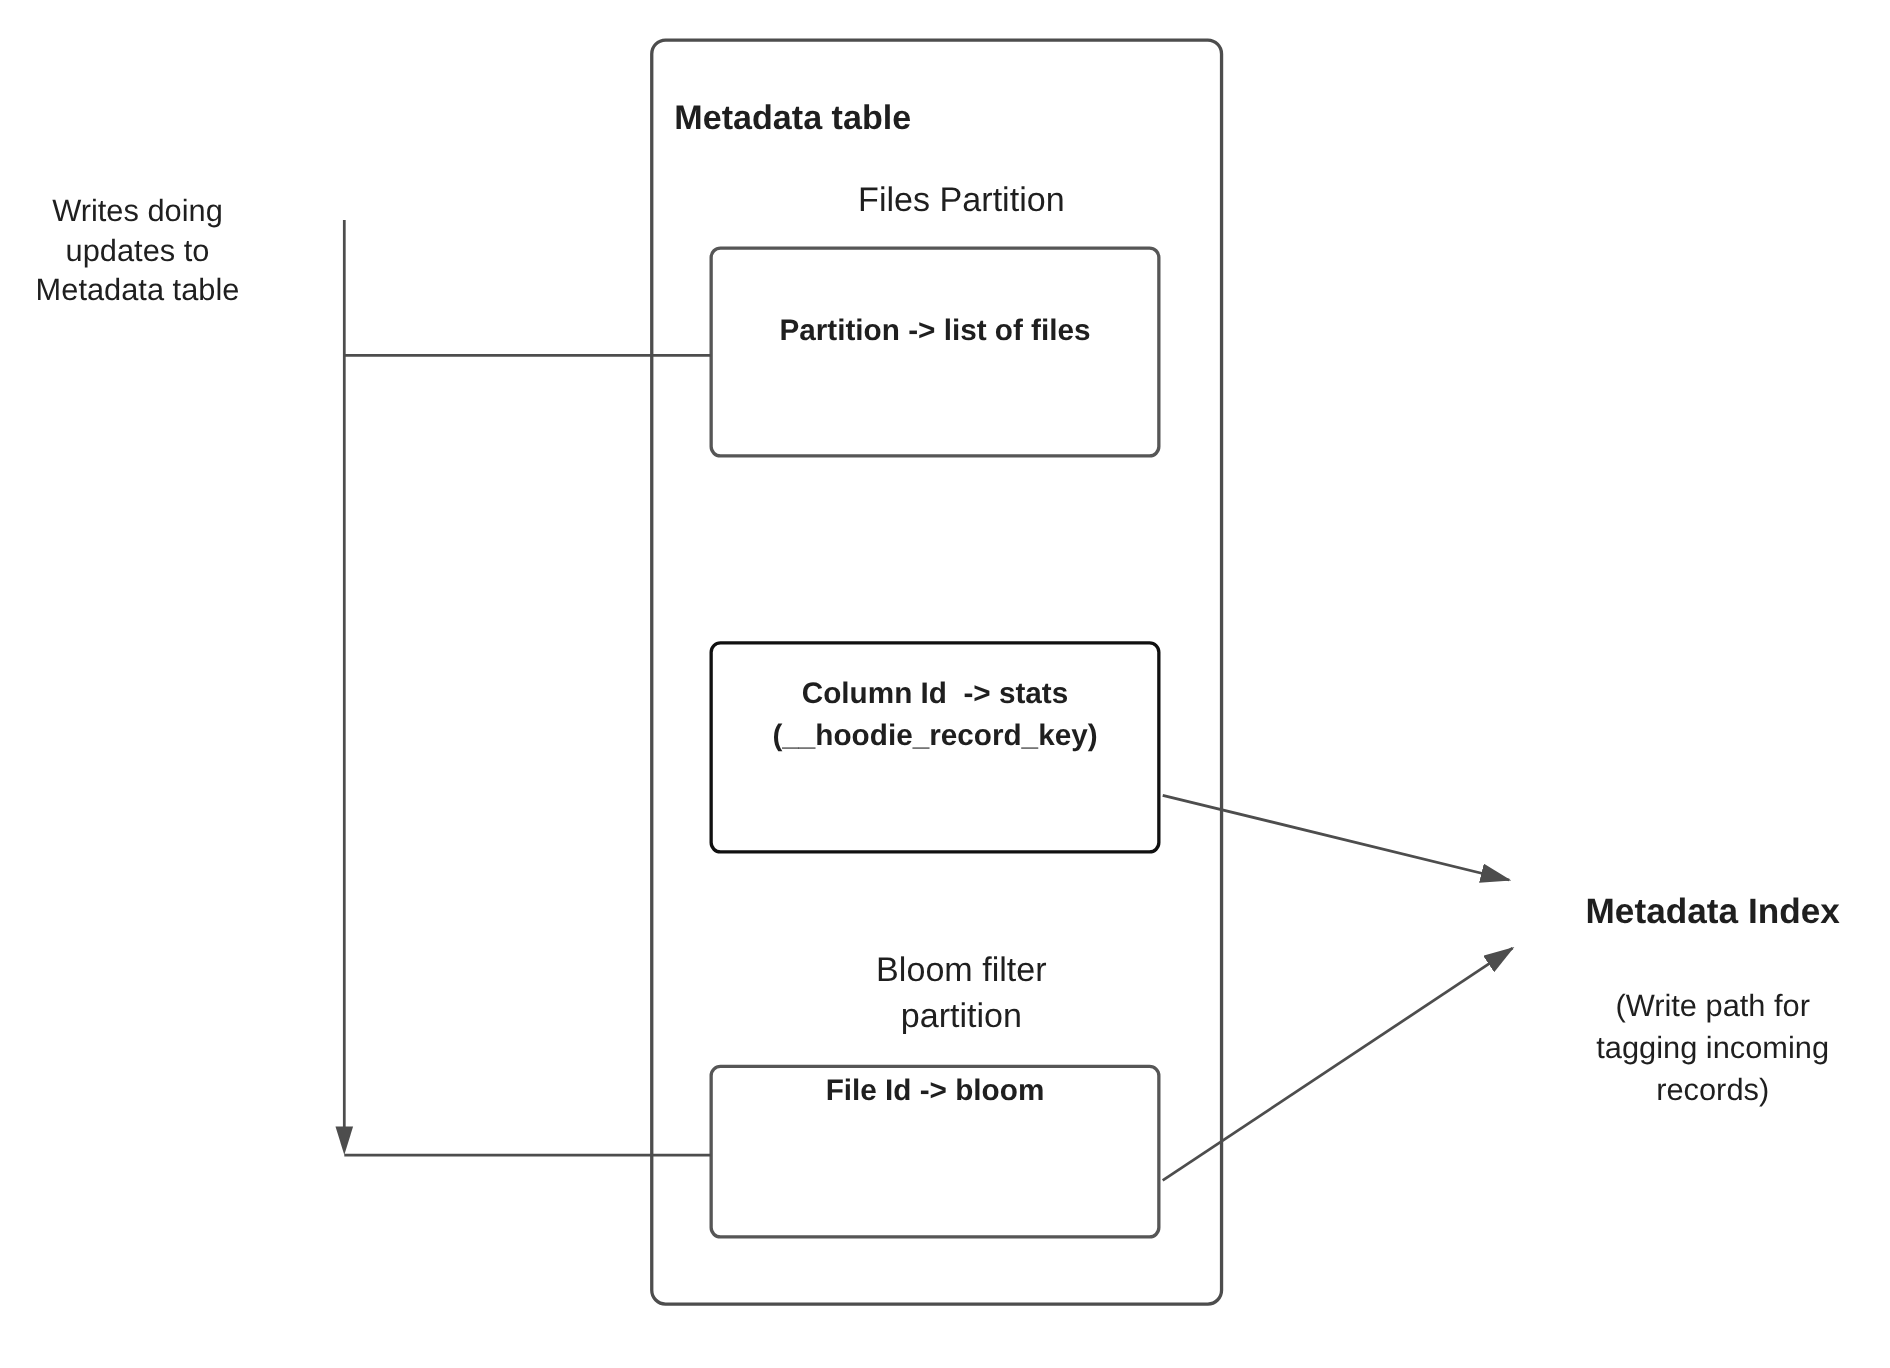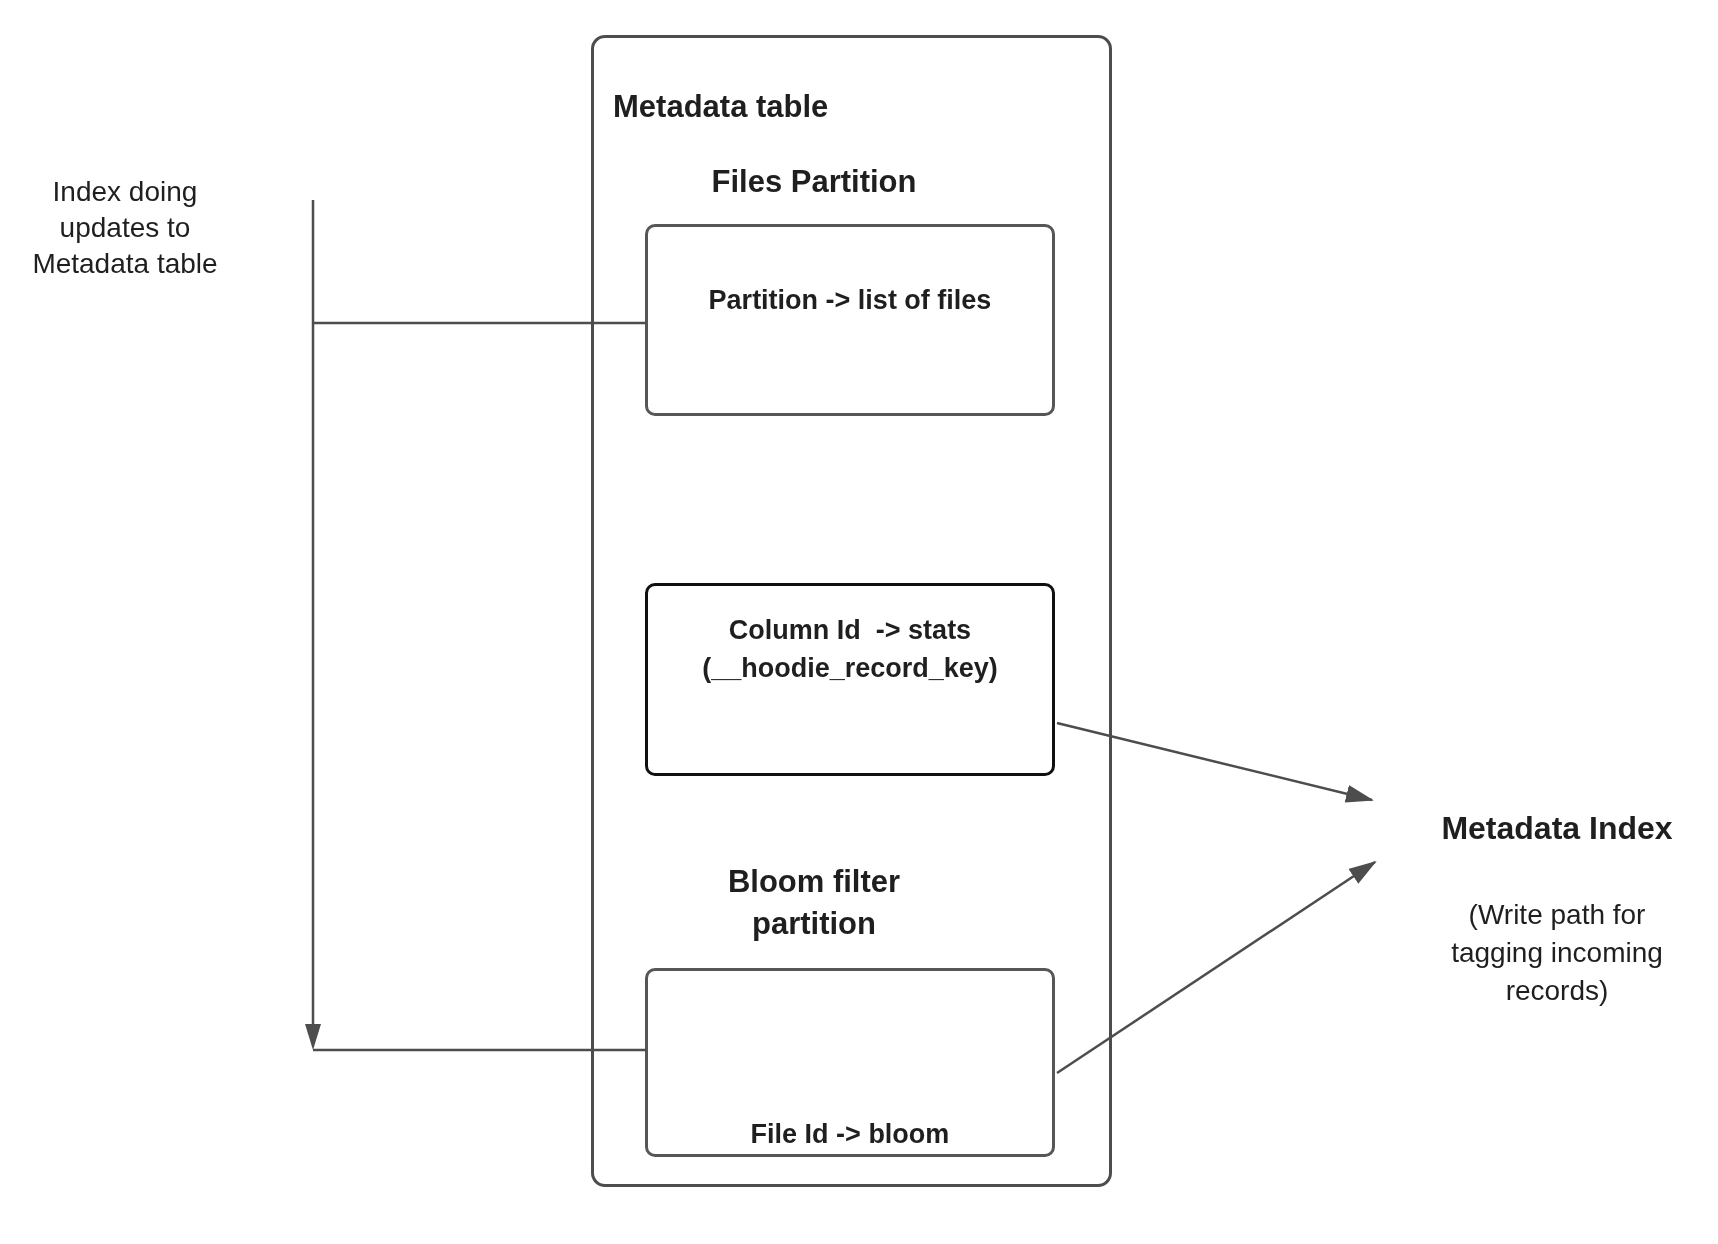--- a/index.html
+++ b/index.html
@@ -34,43 +34,43 @@
     border-radius:14px;
     background:transparent;
   }
   .mt-title{
     left:613px;top:88px;width:420px;
     font-size:31px;line-height:38px;font-weight:bold;text-align:left;
   }
 
   
   .part-heading{
-    left:609px;width:410px;
-    font-size:31px;line-height:42px;font-weight:bold;text-align:center;
+    left:669px;width:410px;
+    font-size:31px;line-height:42px;font-weight:normal;text-align:center;
   }
   .files-heading{top:161px;}
   .colstats-heading{top:475px;}
   .bloom-heading{top:861px;}
 
   
   .part-box{
     left:645px;width:410px;
     border:3px solid var(--box-border);
     border-radius:10px;
     background:transparent;
     display:flex;justify-content:center;
     font-size:27px;line-height:40px;text-align:center;font-weight:bold;
   }
   .files-box{top:224px;height:192px;align-items:flex-start;padding-top:53px;}
   .colstats-box{
     top:583px;height:193px;
     border-color:var(--emphasis-border);
     align-items:flex-start;padding-top:25px;line-height:38px;
   }
-  .bloom-box{top:968px;height:189px;align-items:flex-end;}
+  .bloom-box{top:968px;height:158px;align-items:flex-start;}
 
   
   .index-title{
     left:1387px;top:808px;width:340px;
     font-size:32px;line-height:40px;font-weight:bold;text-align:center;
   }
   .index-subtitle{
     left:1387px;top:896px;width:340px;
     font-size:28px;line-height:38px;text-align:center;
   }
@@ -82,21 +82,21 @@
   }
   .connectors line{stroke:var(--line);stroke-width:2.5;fill:none;}
   .connectors polygon{fill:var(--line);stroke:none;}
   .connectors marker path{fill:var(--line);}
 </style>
 </head>
 <body>
 
 <div class="canvas">
 
-  <div class="abs writes-label pre">Index doing
+  <div class="abs writes-label pre">Writes doing
 updates to
 Metadata table</div>
 
   <div class="abs metadata-table-box"></div>
   <div class="abs mt-title">Metadata table</div>
 
   <div class="abs part-heading files-heading">Files Partition</div>
   <div class="abs part-box files-box">
     <span class="pre">Partition -&gt; list of files</span>
   </div>

